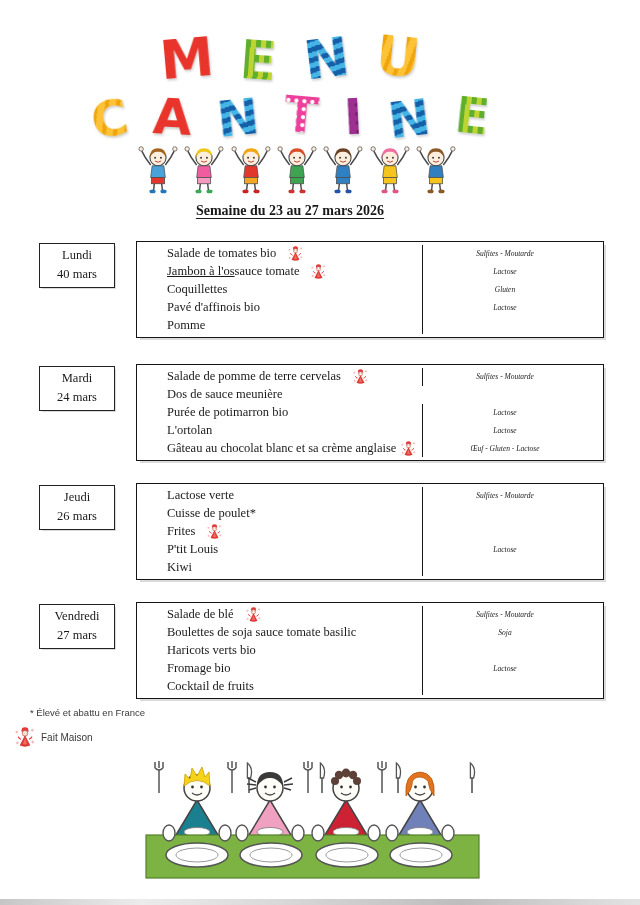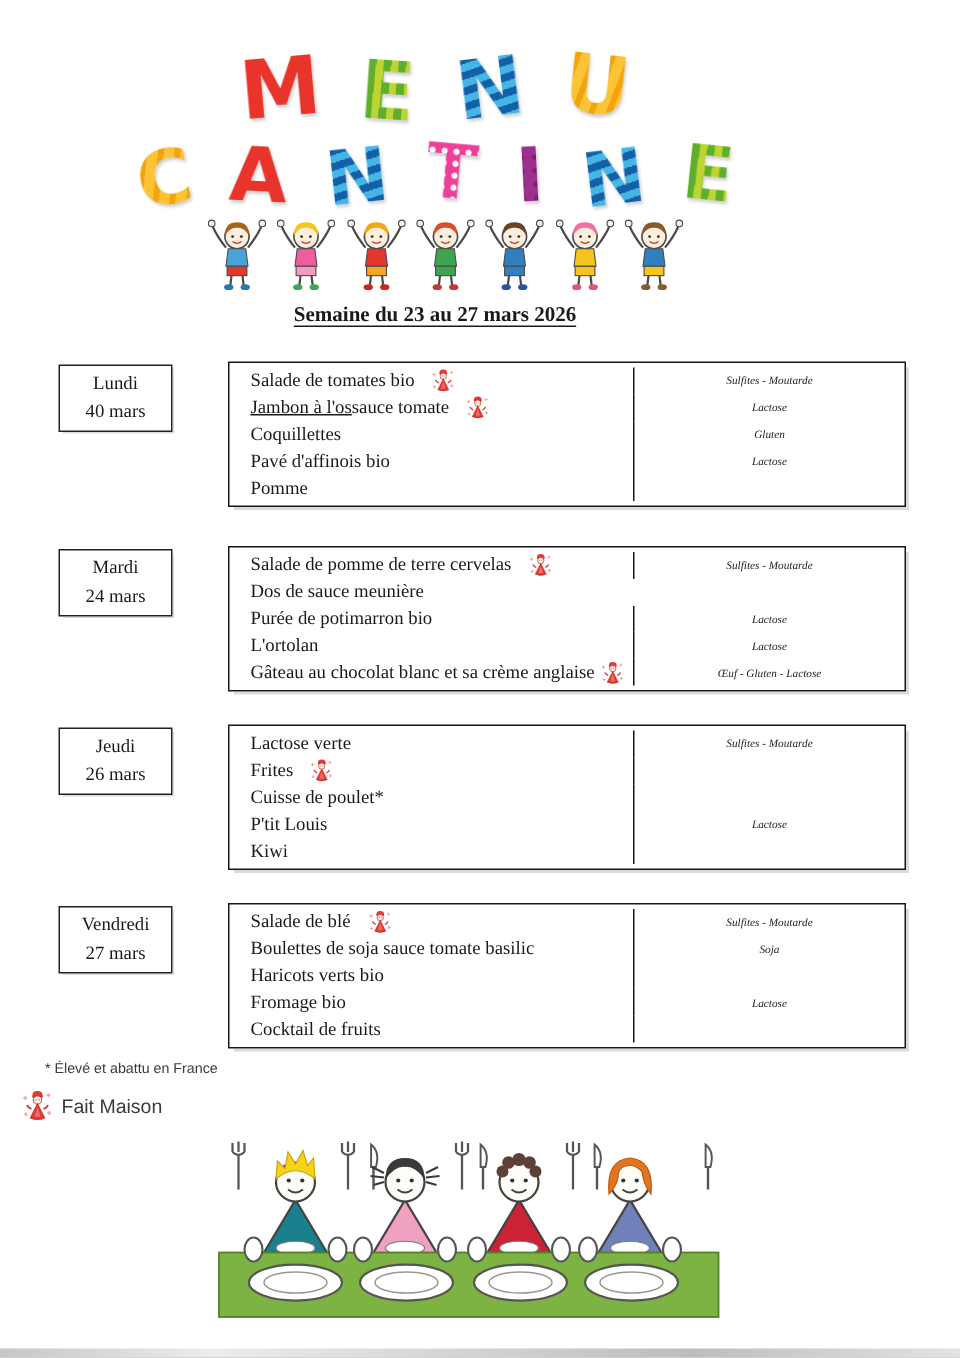--- a/index.html
+++ b/index.html
@@ -45,36 +45,36 @@
   .week{position:absolute;top:203px;left:0;width:580px;text-align:center;
         font-size:14px;font-weight:bold;text-decoration:underline;text-underline-offset:3px;}
 
   
   .day{position:absolute;left:136px;width:468px;height:97px;}
   .daybox{position:absolute;left:-97px;top:2px;width:76px;height:45px;
           border:1.5px solid #222;box-sizing:border-box;text-align:center;
           font-size:12.5px;line-height:19px;padding-top:2px;
           box-shadow:2px 2px 0 -1px rgba(0,0,0,.14);}
   .mtable{position:absolute;inset:0;border:1.8px solid #161616;box-sizing:border-box;
-          display:grid;grid-template-rows:repeat(5,1fr);padding:3px 0;
-          box-shadow:3px 3px 0 -1px rgba(0,0,0,.14);margin-left:16px;}
+          display:grid;grid-template-rows:repeat(5,1fr);padding:3px 16px;
+          box-shadow:3px 3px 0 -1px rgba(0,0,0,.14);}
   .row{display:flex;align-items:center;min-height:0;}
   .citem{flex:0 0 269px;box-sizing:border-box;padding-left:14px;font-size:12.5px;
          white-space:nowrap;display:flex;align-items:center;}
   .u{text-decoration:underline;}
   .cal{flex:1;align-self:stretch;border-left:1.7px solid #161616;
        display:flex;align-items:center;justify-content:center;
        font-size:7.5px;font-style:italic;color:#222;}
   .fm{display:inline-block;margin-left:12px;line-height:0;}
 
   
   .note1{position:absolute;left:30px;top:707px;font-family:"Liberation Sans",sans-serif;
          font-size:9.5px;color:#3a3a3a;}
   .note2{position:absolute;left:15px;top:726px;display:flex;align-items:center;gap:6px;
-         font-family:"Liberation Sans",sans-serif;font-size:13px;color:#3a3a3a;}
+         font-family:"Liberation Sans",sans-serif;font-size:10px;color:#3a3a3a;}
 
   
   .scene{position:absolute;left:140px;top:760px;width:345px;height:124px;}
 
   .scanedge{position:absolute;left:0;bottom:0;width:100%;height:6px;
             background:linear-gradient(90deg,#c6c6c6,#ececec 22%,#d4d4d4 48%,#bdbdbd 72%,#e3e3e3);}
   .defs{position:absolute;width:0;height:0;overflow:hidden;}
 </style>
 </head>
 <body>
@@ -271,30 +271,30 @@
     </div>
     <div class="mtable">
       <div class="row">
         <div class="citem">
             <span>Lactose verte</span>
           </div>
         <div class="cal">Sulfites - Moutarde</div>
       </div>
       <div class="row">
         <div class="citem">
+            <span>Cuisse de poulet*</span>
+          </div>
+        <div class="cal"></div>
+      </div>
+      <div class="row">
+        <div class="citem">
             <span>Frites</span>
             <span class="fm"><svg width="15" height="17" viewBox="0 0 22 24">
                 <use href="#fmchef"></use>
               </svg></span>
-          </div>
-        <div class="cal"></div>
-      </div>
-      <div class="row">
-        <div class="citem">
-            <span>Cuisse de poulet*</span>
           </div>
         <div class="cal"></div>
       </div>
       <div class="row">
         <div class="citem">
             <span>P'tit Louis</span>
           </div>
         <div class="cal">Lactose</div>
       </div>
       <div class="row">

